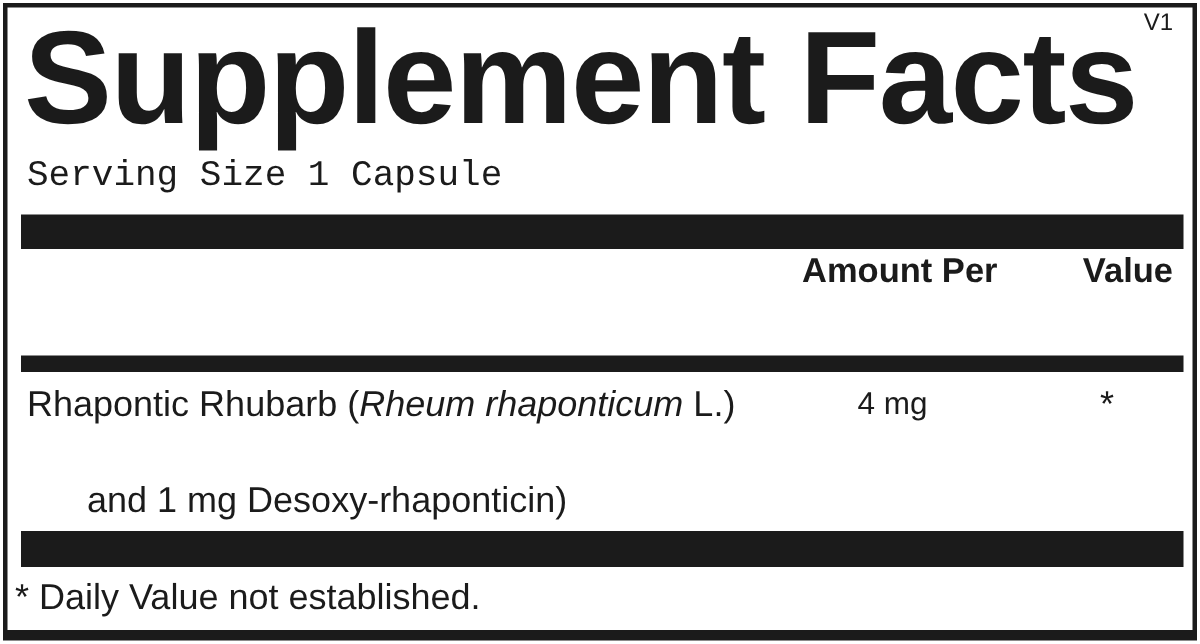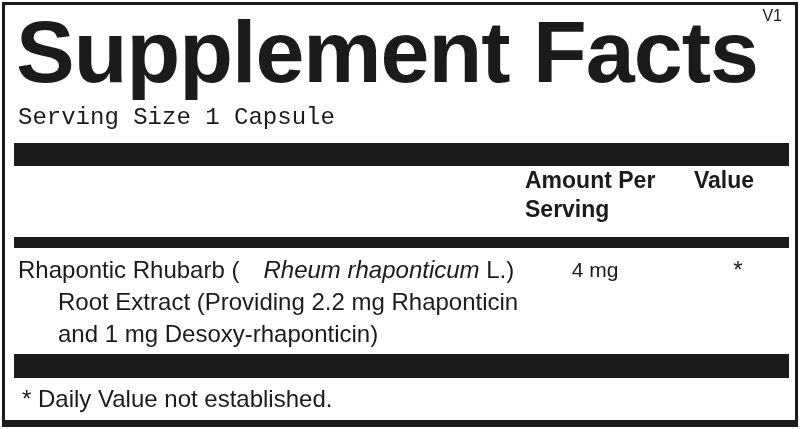--- a/index.html
+++ b/index.html
@@ -43,77 +43,76 @@
     background: #1b1b1b;
   }
   .bar1 { top: 138px; height: 23px; }
   .bar2 { top: 232px; height: 11px; }
   .bar3 { top: 349px; height: 24px; }
   .hdr {
     position: absolute;
     top: 161px;
     font-weight: bold;
     font-size: 23px; line-height: 29px;
-    text-align: left;
+    text-align: right;
   }
   .hdr-amount { left: 520px; width: 140px; }
   .hdr-dv     { left: 689px; width: 88px; }
   .ing-name {
     position: absolute;
     top: 249px; left: 13px;
     font-size: 24px; line-height: 32px;
     padding-left: 40px; text-indent: -40px;
     white-space: nowrap;
   }
-  .ing-name i { font-style: italic; margin-left: 24px; }
+  .ing-name i { font-style: italic; }
   .ing-amount {
     position: absolute;
     top: 249px; left: 520px; width: 140px;
     font-size: 21px; line-height: 32px;
     text-align: center;
   }
   .ing-dv {
     position: absolute;
     top: 249px; left: 689px; width: 88px;
     font-size: 24px; line-height: 32px;
     text-align: center;
   }
   .footnote {
     position: absolute;
-    top: 379px; left: 17px;
+    top: 379px; left: 5px;
     font-size: 24px; line-height: 30px;
   }
 </style>
 </head>
 <body>
 
 <div class="panel">
 
   <div class="version">V1</div>
 
   <div class="title">Supplement Facts</div>
 
   <div class="serving">Serving Size 1 Capsule</div>
 
   <div class="bar bar1"></div>
 
   <div class="hdr hdr-amount">
     <div>Amount Per</div>
-    <div>Serving</div>
   </div>
 
   <div class="hdr hdr-dv">
     <div>Value</div>
   </div>
 
   <div class="bar bar2"></div>
 
   <div class="ing-name">
     <span>Rhapontic Rhubarb (</span><i>Rheum rhaponticum</i><span> L.)</span><br>
-    <span>Root Extract (Providing 2.2 mg Rhaponticin</span><br>
+    <br>
     <span>and 1 mg Desoxy-rhaponticin)</span>
   </div>
 
   <div class="ing-amount">4 mg</div>
 
   <div class="ing-dv">*</div>
 
   <div class="bar bar3"></div>
 
   <div class="footnote">* Daily Value not established.</div>

